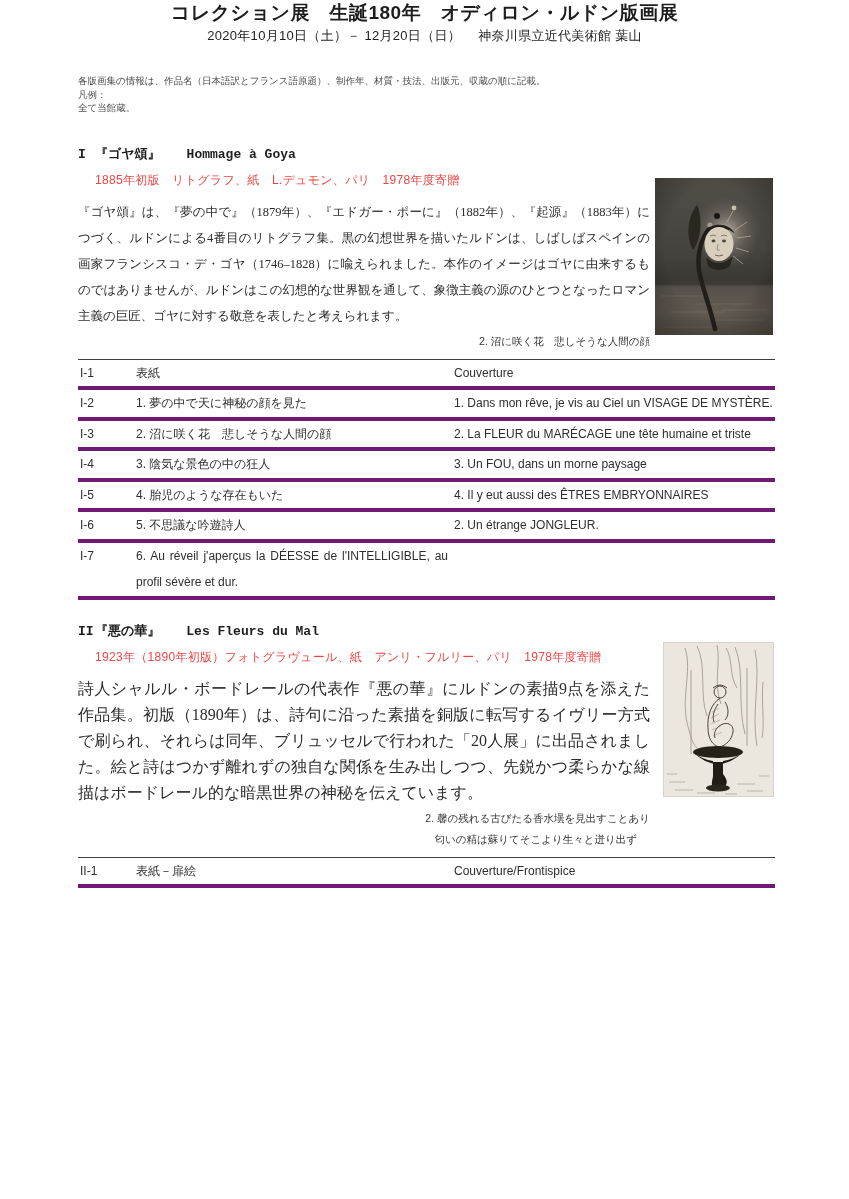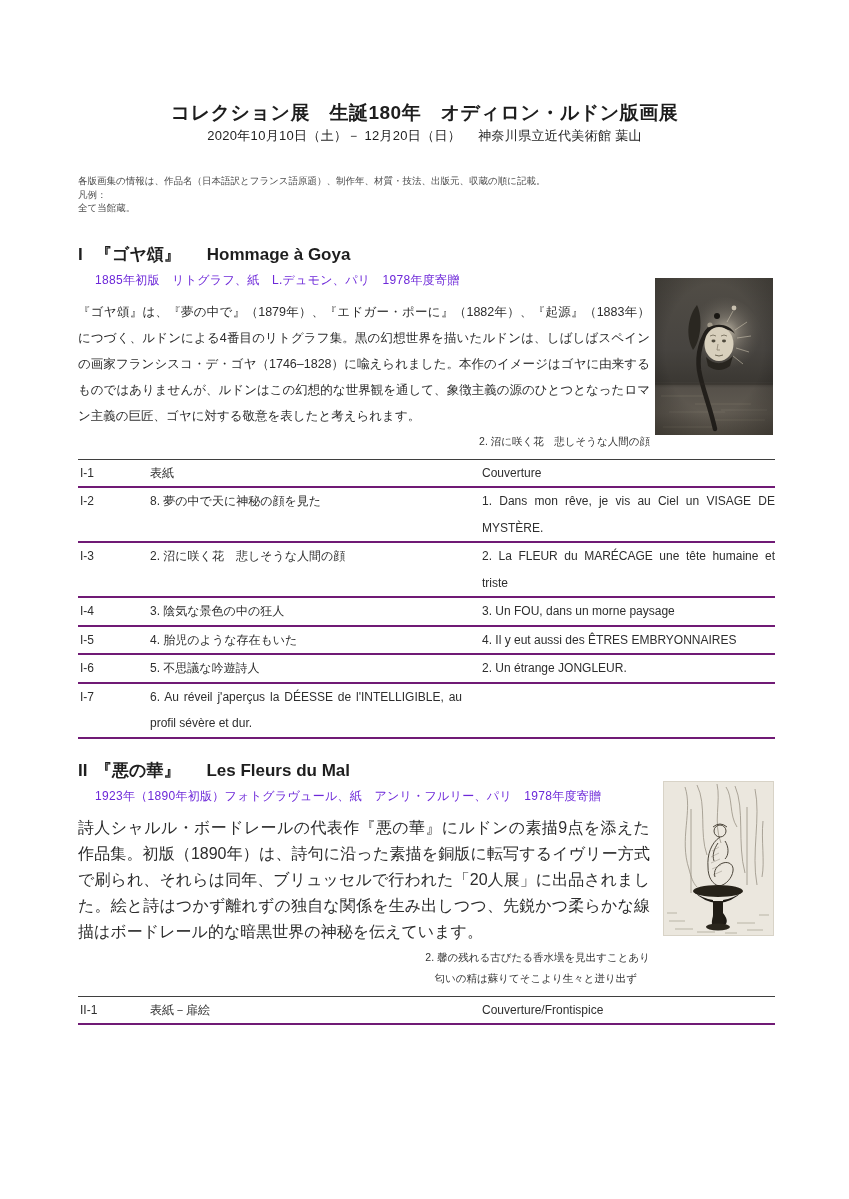--- a/index.html
+++ b/index.html
@@ -4,49 +4,49 @@
 <style>
   * { margin:0; padding:0; box-sizing:border-box; }
   html,body { background:#e9e9e9; }
   .page {
     width:849px; height:1199px; margin:0 auto; position:relative;
     background:#ffffff; overflow:hidden;
     font-family:"Liberation Sans","DejaVu Sans",sans-serif;
     color:#2b2b2b;
   }
   
-  .doc-header { padding-top:100px; text-align:center; }
+  .doc-header { text-align:center; }
   .doc-title { font-size:19px; font-weight:700; color:#1d1d1d; letter-spacing:0.5px; }
   .doc-date  { font-size:13px; font-weight:400; color:#1d1d1d; margin-top:1px; letter-spacing:0.3px; }
   
   .legend { margin:29px 74px 0 78px; font-size:9.5px; line-height:13.5px; color:#4b4b4b; }
   
   .section { position:relative; margin-left:78px; margin-right:74px; }
   .section-1 { margin-top:30px; }
   .section-2 { margin-top:22px; }
-  .sec-head { font-size:17px; font-weight:700; color:#1e1e1e; line-height:19px; }
+  .sec-head { font-size:13px; font-weight:700; color:#1e1e1e; line-height:19px;font-family:Liberation Mono, monospace; }
   .sec-num { display:inline-block; min-width:17px; }
   .sec-title-fr { margin-left:26px; }
-  .sec-info { margin:8px 0 0 17px; font-size:12px; color:#6d28d9; letter-spacing:0.3px; }
+  .sec-info { margin:8px 0 0 17px; font-size:12px; color:#ef4444; letter-spacing:0.3px; }
   .sec-desc {
     margin-top:10px; width:572px; font-size:12.5px; line-height:26px;
-    text-align:justify; color:#2c2c2c;
+    text-align:justify; color:#2c2c2c;font-family:Liberation Serif, serif;
   }
   .section-2 .sec-desc { font-size:16px; }
   .sec-caption { width:572px; text-align:right; font-size:10.5px; line-height:21px; color:#333; margin-top:2px; }
   .sec-caption .cap-line2 { padding-right:13px; }
   
   .artwork { position:absolute; line-height:0; }
   .artwork-1 { top:33px; right:2px; }
   .artwork-2 { top:20px; right:1px; }
   
   .cat-table { margin-top:7px; border-top:1px solid #3f3f3f; }
   .t-row {
-    display:grid; grid-template-columns:52px 312px 1fr; column-gap:20px;
-    border-bottom:2px solid #701a75;
+    display:grid; grid-template-columns:52px 312px 1fr; column-gap:6px;
+    border-bottom:4px solid #701a75;
     font-size:12px; line-height:26.5px; color:#2e2e2e;
   }
   .cell-id { padding-left:2px; }
   .cell-ja { text-align:justify; padding-right:4px; }
   .cell-fr { text-align:justify; }
 </style>
 </head>
 <body>
 
 <div class="page">
@@ -133,21 +133,21 @@
     <div class="cat-table">
 
         <div class="t-row">
           <div class="cell-id">I-1</div>
           <div class="cell-ja">表紙</div>
           <div class="cell-fr">Couverture</div>
         </div>
 
         <div class="t-row">
           <div class="cell-id">I-2</div>
-          <div class="cell-ja">8. 夢の中で天に神秘の顔を見た</div>
+          <div class="cell-ja">1. 夢の中で天に神秘の顔を見た</div>
           <div class="cell-fr">1. Dans mon rêve, je vis au Ciel un VISAGE DE MYSTÈRE.</div>
         </div>
 
         <div class="t-row">
           <div class="cell-id">I-3</div>
           <div class="cell-ja">2. 沼に咲く花　悲しそうな人間の顔</div>
           <div class="cell-fr">2. La FLEUR du MARÉCAGE une tête humaine et triste</div>
         </div>
 
         <div class="t-row">

